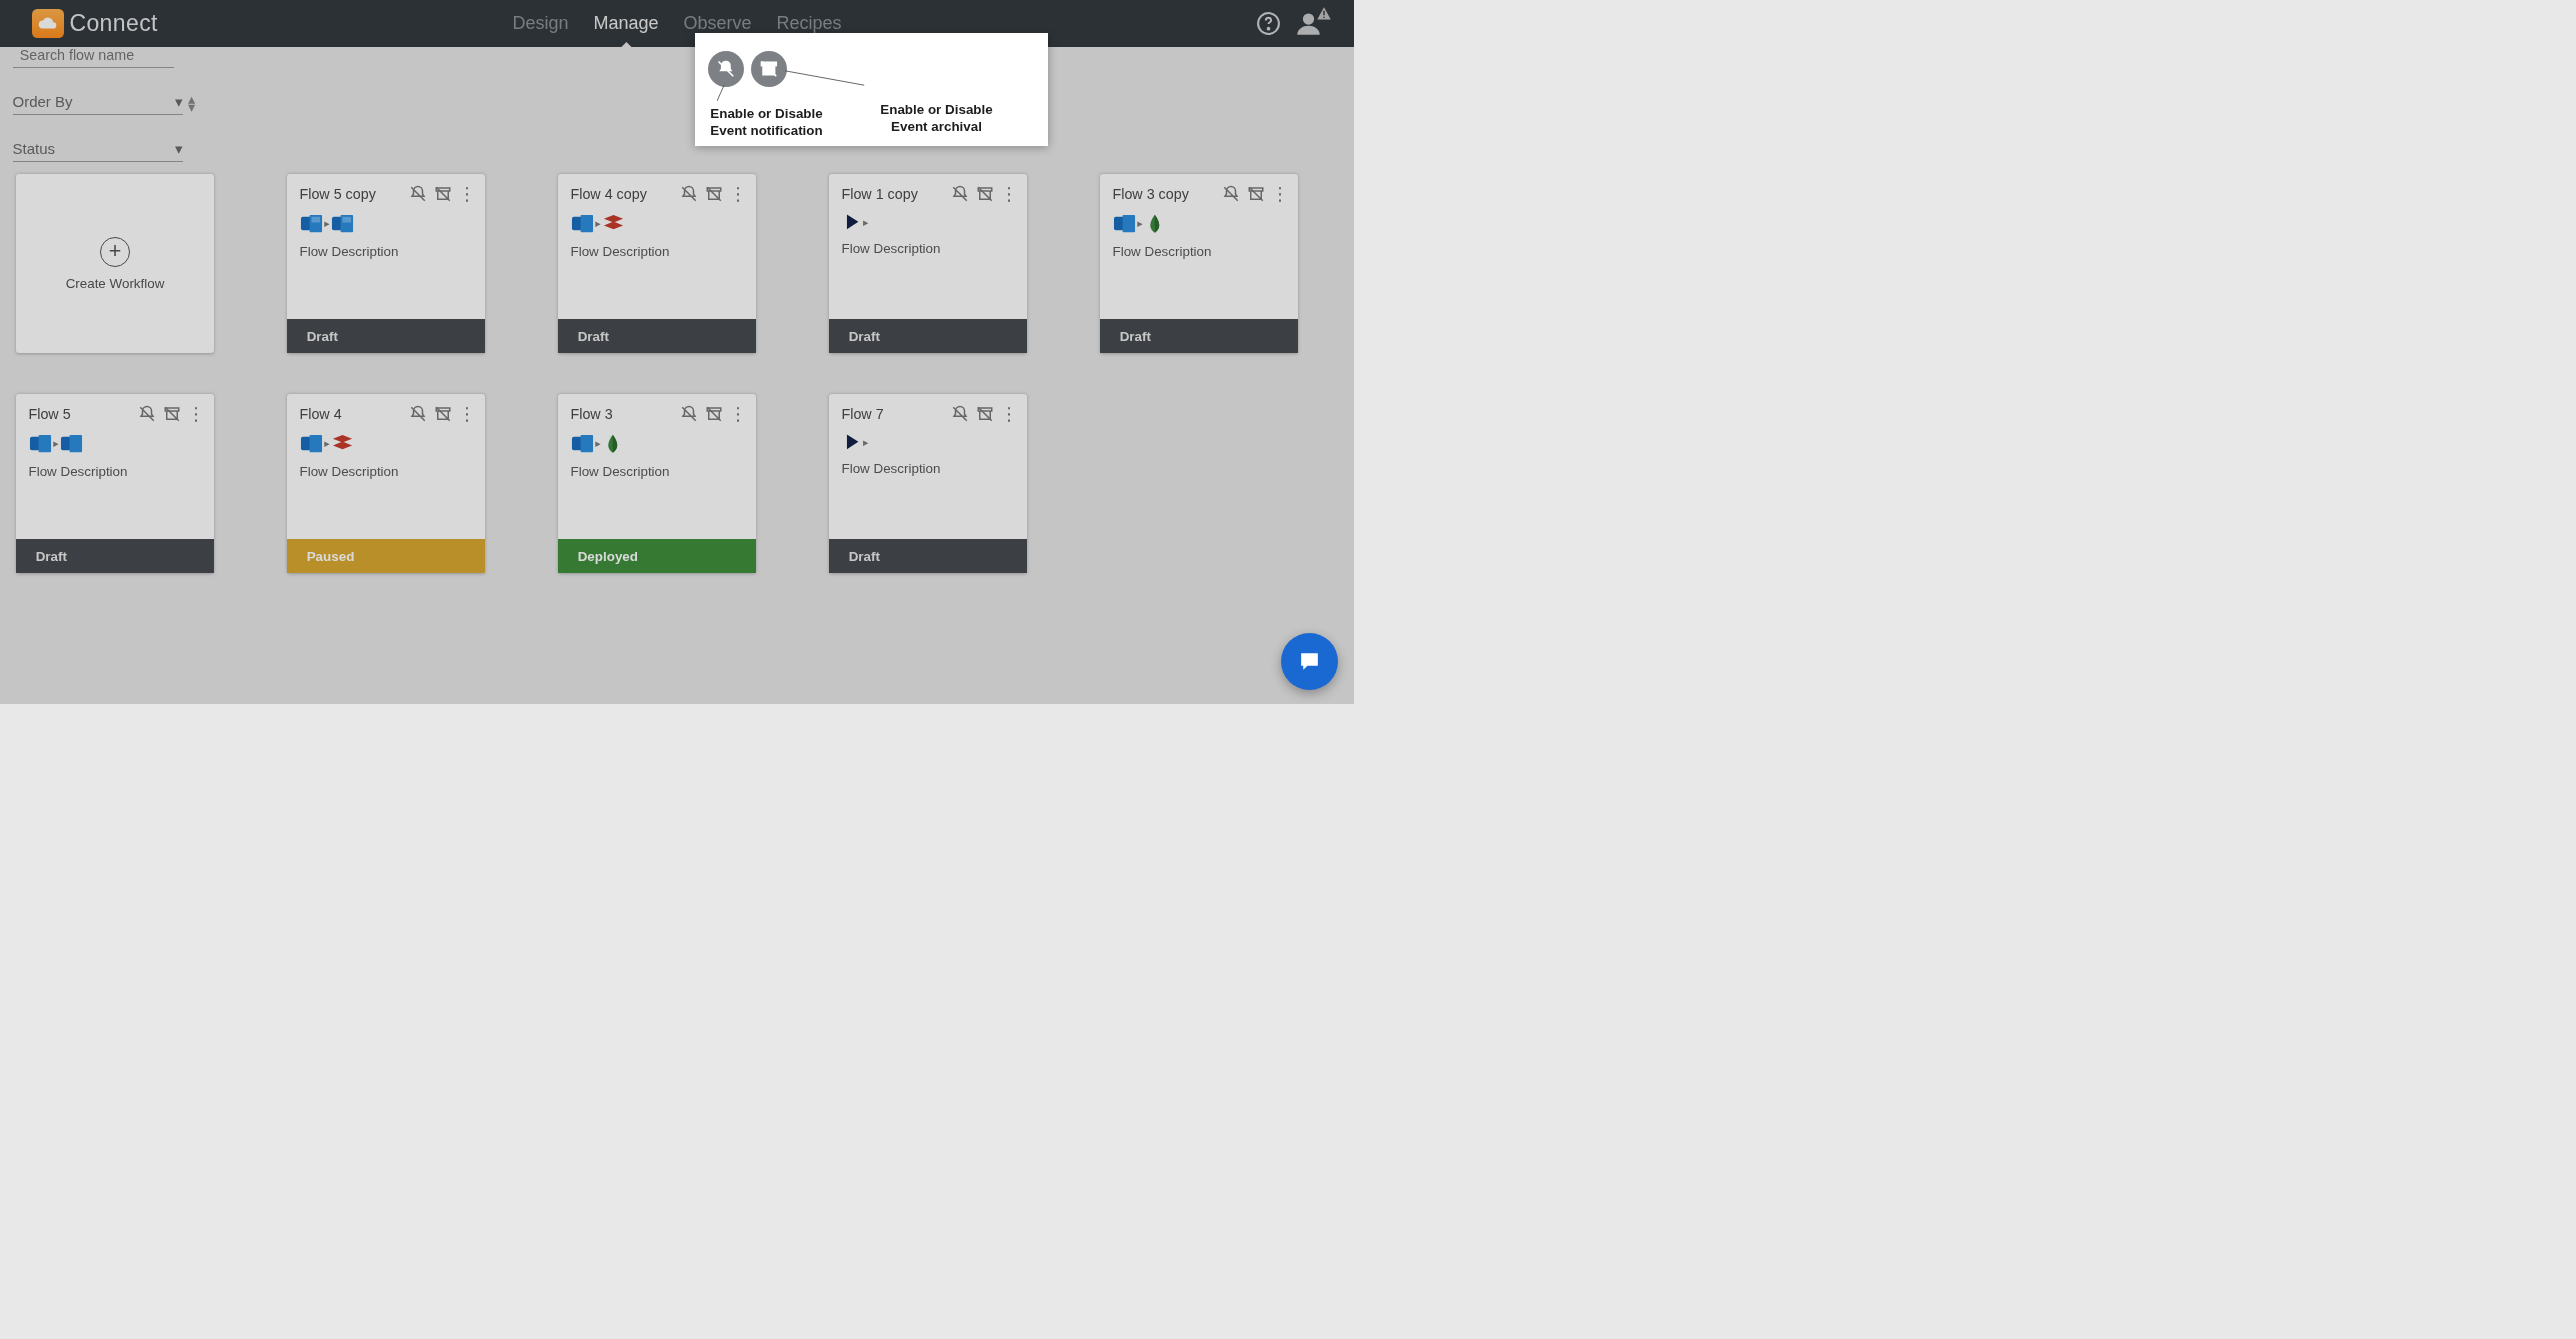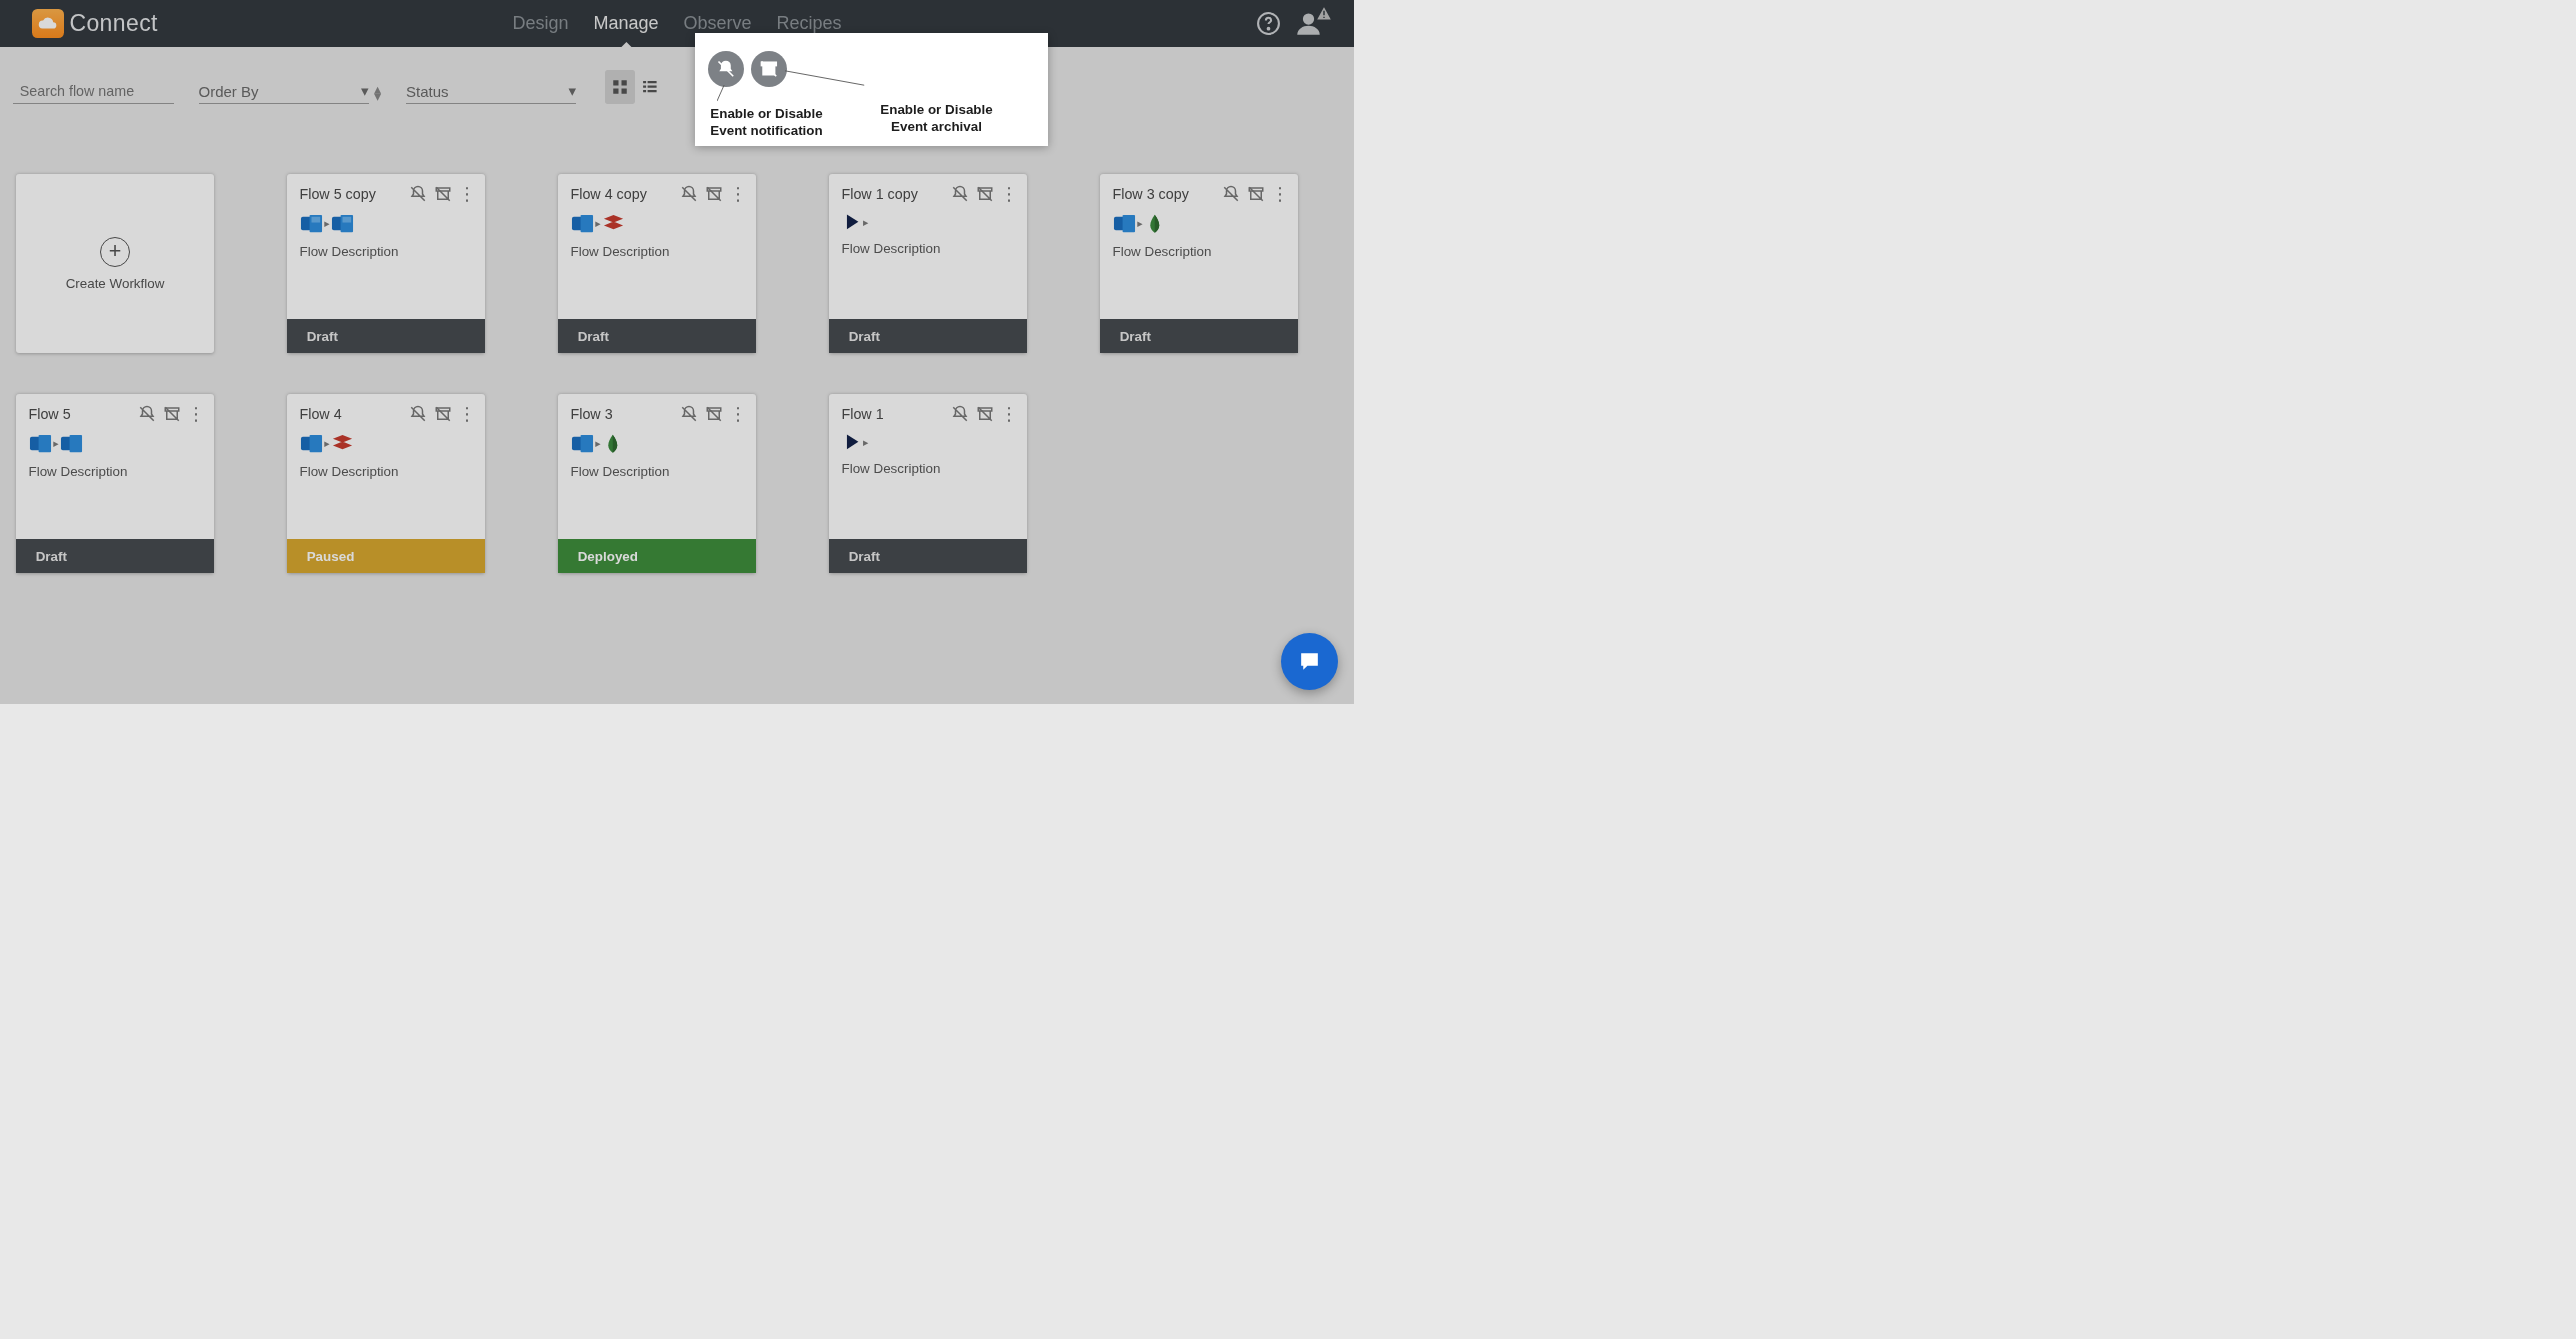--- a/index.html
+++ b/index.html
@@ -16,21 +16,21 @@
   .nav-tabs { display:flex; gap:25px; position:absolute; left:50%; transform:translateX(-50%); height:100%; align-items:center;}
   .nav-tab { font-size:18px; color:#8d9398; cursor:pointer; height:100%; display:flex; align-items:center; position:relative;}
   .nav-tab.active { color:#ececec; }
   .nav-tab.active::after { content:""; position:absolute; bottom:-0.9px; left:50%; transform:translateX(-50%); border:6.3px solid transparent; border-bottom-color:#e8e8e8;}
   .nav-right { margin-left:auto; display:flex; gap:14.3px; align-items:center;}
   .nav-ic { width:25px; height:25px; color:#d0d3d6; }
   .avatar-group { position:relative; display:flex; }
   .warn-triag { position:absolute; right:-10.7px; top:-5.4px; color:#bfbfbf;}
 
   
-  .filterbar { height:57px; display:flex; align-items:flex-end; gap:25px; padding:0 12.5px;}
+  .filterbar { height:57px; display:flex; align-items:flex-start; gap:25px; padding:0 12.5px;flex-direction:column;}
   .searchbox { display:flex; align-items:center; gap:7.2px; border-bottom:0.9px solid #9a9a9a; width:161px; padding-bottom:3.6px;}
   .searchbox input { border:none; background:transparent; outline:none; font-size:14.3px; color:#555;}
   .sel { display:flex; align-items:center; justify-content:space-between; border-bottom:0.9px solid #9a9a9a; width:170px; font-size:15px; color:#6a6a6a; padding-bottom:3px;}
   .sortbtns { display:flex; flex-direction:column; line-height:7.2px; color:#888;}
   .viewtoggle { display:flex; margin-left:3.6px;}
   .vt-btn { width:30px; height:34px; display:flex; align-items:center; justify-content:center; color:#666;}
   .vt-btn.active { background:#cfcfcf; border-radius:2.7px;}
   .gridwrap { position:absolute; top:174px; left:16px; display:grid; grid-template-columns: repeat(5, 235px); column-gap:36px; row-gap:41px;}
 
   .card { width:198px; height:179px; background:#fff; border-radius:3px; box-shadow:0 0.9px 3.6px rgba(0,0,0,0.25); display:flex; flex-direction:column; position:relative;}
@@ -385,21 +385,21 @@
             <path fill="#2e6b30" d="M12 2c3 4 5 8 5 12 0 3-2 6-5 8V2z"></path>
           </svg>
         </span>
     </div>
     <div class="card-desc">Flow Description</div>
     <div class="card-status status-deployed">Deployed</div>
   </div>
 
   <div class="card">
     <div class="card-head">
-      <span class="card-title">Flow 1</span>
+      <span class="card-title">Flow 7</span>
       <span class="card-ic">
           <svg width="18" height="18" viewBox="0 0 24 24" fill="none" stroke="#7a7a7a" stroke-width="2">
             <path d="M12 2a6 6 0 00-6 6v4l-2 3h16l-2-3V8a6 6 0 00-6-6zM3 3l18 18"></path>
           </svg>
         </span>
       <span class="card-ic">
           <svg width="18" height="18" viewBox="0 0 24 24" fill="none" stroke="#7a7a7a" stroke-width="2">
             <rect x="3" y="4" width="18" height="4"></rect>
             <path d="M5 8v11h14V8M3 3l18 18"></path>
           </svg>

